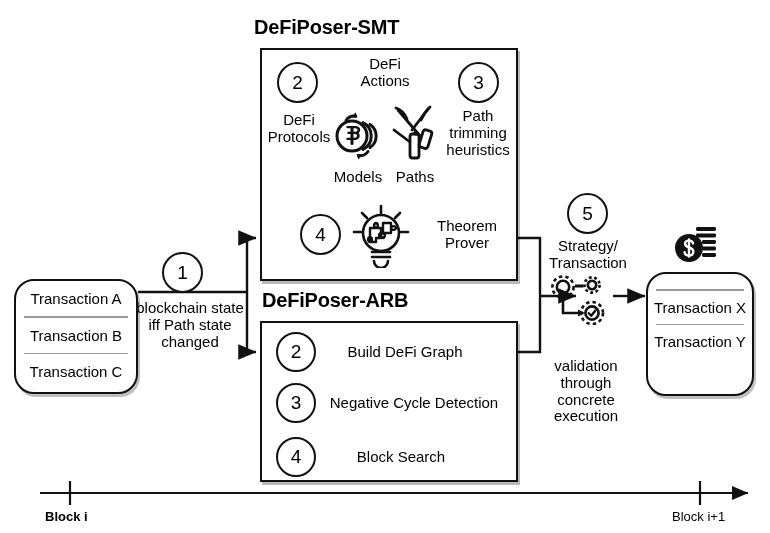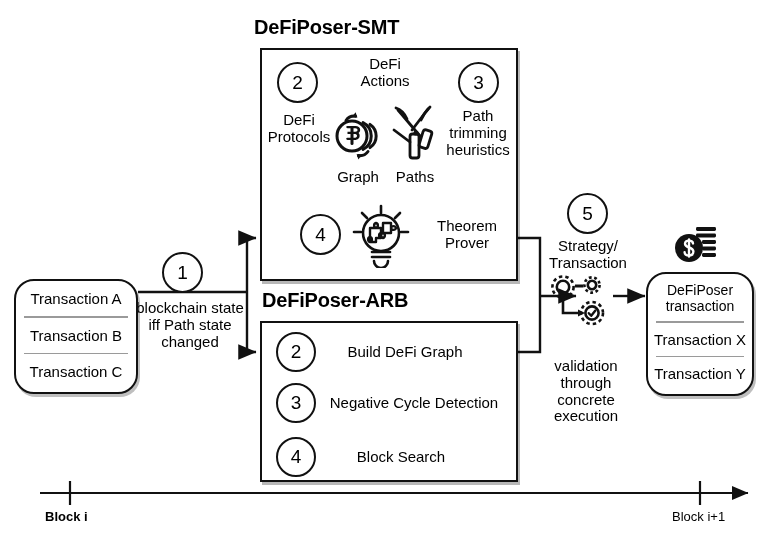--- a/index.html
+++ b/index.html
@@ -136,21 +136,21 @@
         <circle cx="26" cy="29" r="2.6" fill="#111" stroke="none"></circle>
       </g>
     </svg>
   </div>
 
   <div class="abs numc" style="left:458px;top:62px;width:41px;height:41px;">3</div>
   <div class="abs lbl" style="left:440px;top:108px;width:76px;">Path
 trimming
 heuristics</div>
 
-  <div class="abs lbl" style="left:328px;top:169px;width:60px;">Graph</div>
+  <div class="abs lbl" style="left:328px;top:169px;width:60px;">Models</div>
   <div class="abs lbl" style="left:390px;top:169px;width:50px;">Paths</div>
 
   <div class="abs numc" style="left:300px;top:214px;width:41px;height:41px;">4</div>
 
   <div class="abs" style="left:350px;top:202px;width:62px;height:66px;">
     <svg viewBox="0 0 62 66" width="62" height="66">
       <g fill="none" stroke="#111" stroke-width="2.6" stroke-linecap="round">
         <path d="M31,4 L31,11"></path>
         <path d="M12,11 L17,16"></path>
         <path d="M50,11 L45,16"></path>
@@ -244,22 +244,20 @@
         <circle cx="17" cy="24" r="14"></circle>
       </g>
       <g fill="none" stroke="#fff" stroke-width="2.4" stroke-linecap="round">
         <path d="M17,15.5 L17,32.5"></path>
         <path d="M21,19.4 C21,17.2 19,16.6 17,16.6 C15,16.6 13,17.4 13,19.8 C13,24.4 21.4,22.6 21.4,27.6 C21.4,30.4 19.2,31.4 17,31.4 C14.6,31.4 12.6,30.4 12.6,28.2"></path>
       </g>
     </svg>
   </div>
 
   <div class="abs card" style="left:646px;top:272px;width:108px;height:124px;padding:8px 0;">
-    <div class="row bold" style="font-size:14px;line-height:1.15;white-space:pre-line;">DeFiPoser
-transaction</div>
     <div class="rule" style="margin-top:7px;margin-bottom:8px;"></div>
     <div class="row">Transaction X</div>
     <div class="rule" style="margin-top:8px;margin-bottom:8px;"></div>
     <div class="row">Transaction Y</div>
   </div>
 
   <div class="abs tl-lbl" style="left:45px;top:509px;font-weight:bold;">Block i</div>
   <div class="abs tl-lbl" style="left:672px;top:509px;">Block i+1</div>
 
 </div>

